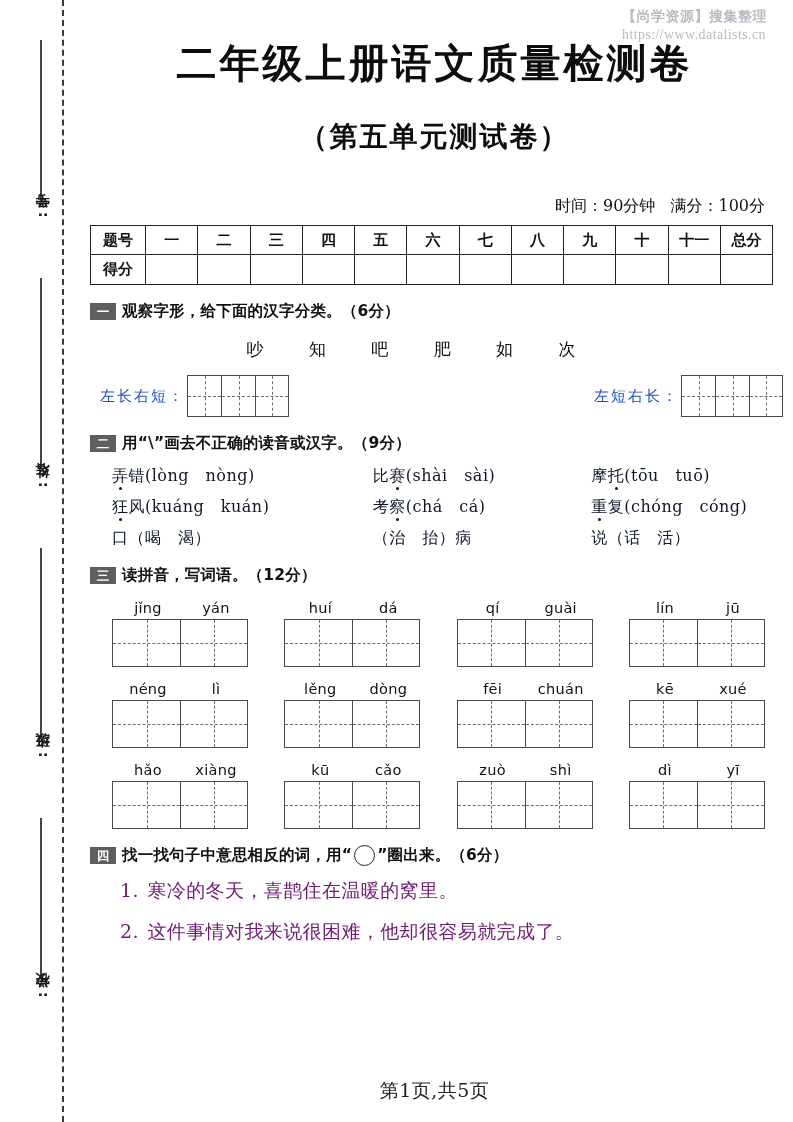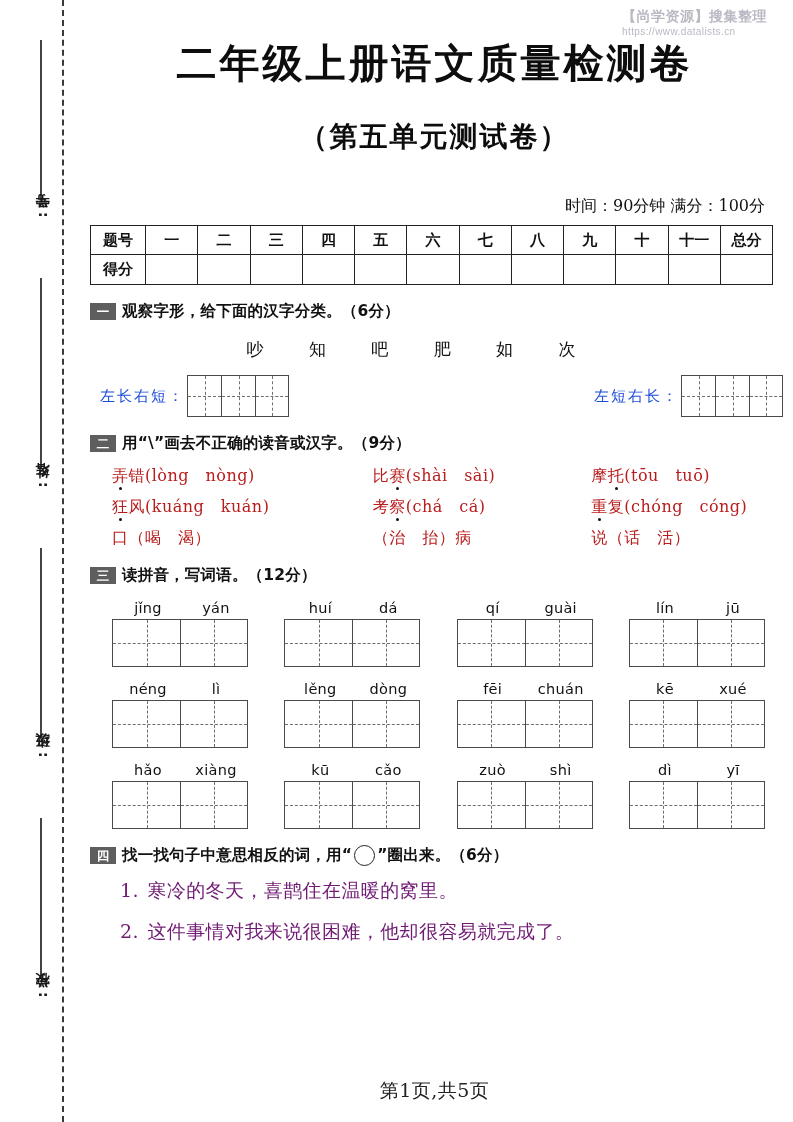--- a/index.html
+++ b/index.html
@@ -55,21 +55,21 @@
   
   .watermark {
     position: absolute;
     right: 26px; top: 8px;
     text-align: left;
     color: #b9b9c4;
     line-height: 1.25;
     user-select: none;
   }
   .wm-line1 { font-size: 14px; letter-spacing: .5px; font-weight: bold; }
-  .wm-line2 { font-size: 10px; font-family: Liberation Sans, sans-serif; letter-spacing: .4px; }
+  .wm-line2 { font-size: 14px; font-family: Liberation Serif, serif; letter-spacing: .4px; }
 
   
   .page {
     position: absolute;
     left: 76px; top: 0;
     width: 717px; height: 1122px;
   }
   .title {
     text-align: center;
     font-family: "DejaVu Serif", "Liberation Serif", serif;
@@ -89,21 +89,21 @@
     color: #0d0d0d;
   }
   .meta-line {
     text-align: right;
     font-family: "DejaVu Serif", "Liberation Serif", serif;
     font-size: 16px;
     margin-top: 40px;
     padding-right: 28px;
     color: #111;
   }
-  .meta-line span { }
+  .meta-line span { margin-left: 10px; }
 
   
   .score-table-wrap { padding: 0 20px 0 14px; margin-top: 8px; }
   table.score {
     border-collapse: collapse;
     width: 100%;
     table-layout: fixed;
     font-weight: bold;
   }
   table.score td {
@@ -213,21 +213,21 @@
 
   
   .pick-wrap { margin-top: 12px; padding-left: 22px; padding-right: 10px; }
   .pick-row {
     display: flex;
     margin-bottom: 10px;
   }
   .pick-item {
     font-family: "DejaVu Serif", "Liberation Serif", serif;
     font-size: 16px;
-    color: #b91c1c;
+    color: #0f172a;
     white-space: nowrap;
     letter-spacing: .5px;
   }
   .pick-item.c1 { width: 272px; }
   .pick-item.c2 { width: 228px; }
   .pick-item.c3 { width: 200px; }
   .dotted { position: relative; }
   .dotted::after {
     content: "";
     position: absolute;

